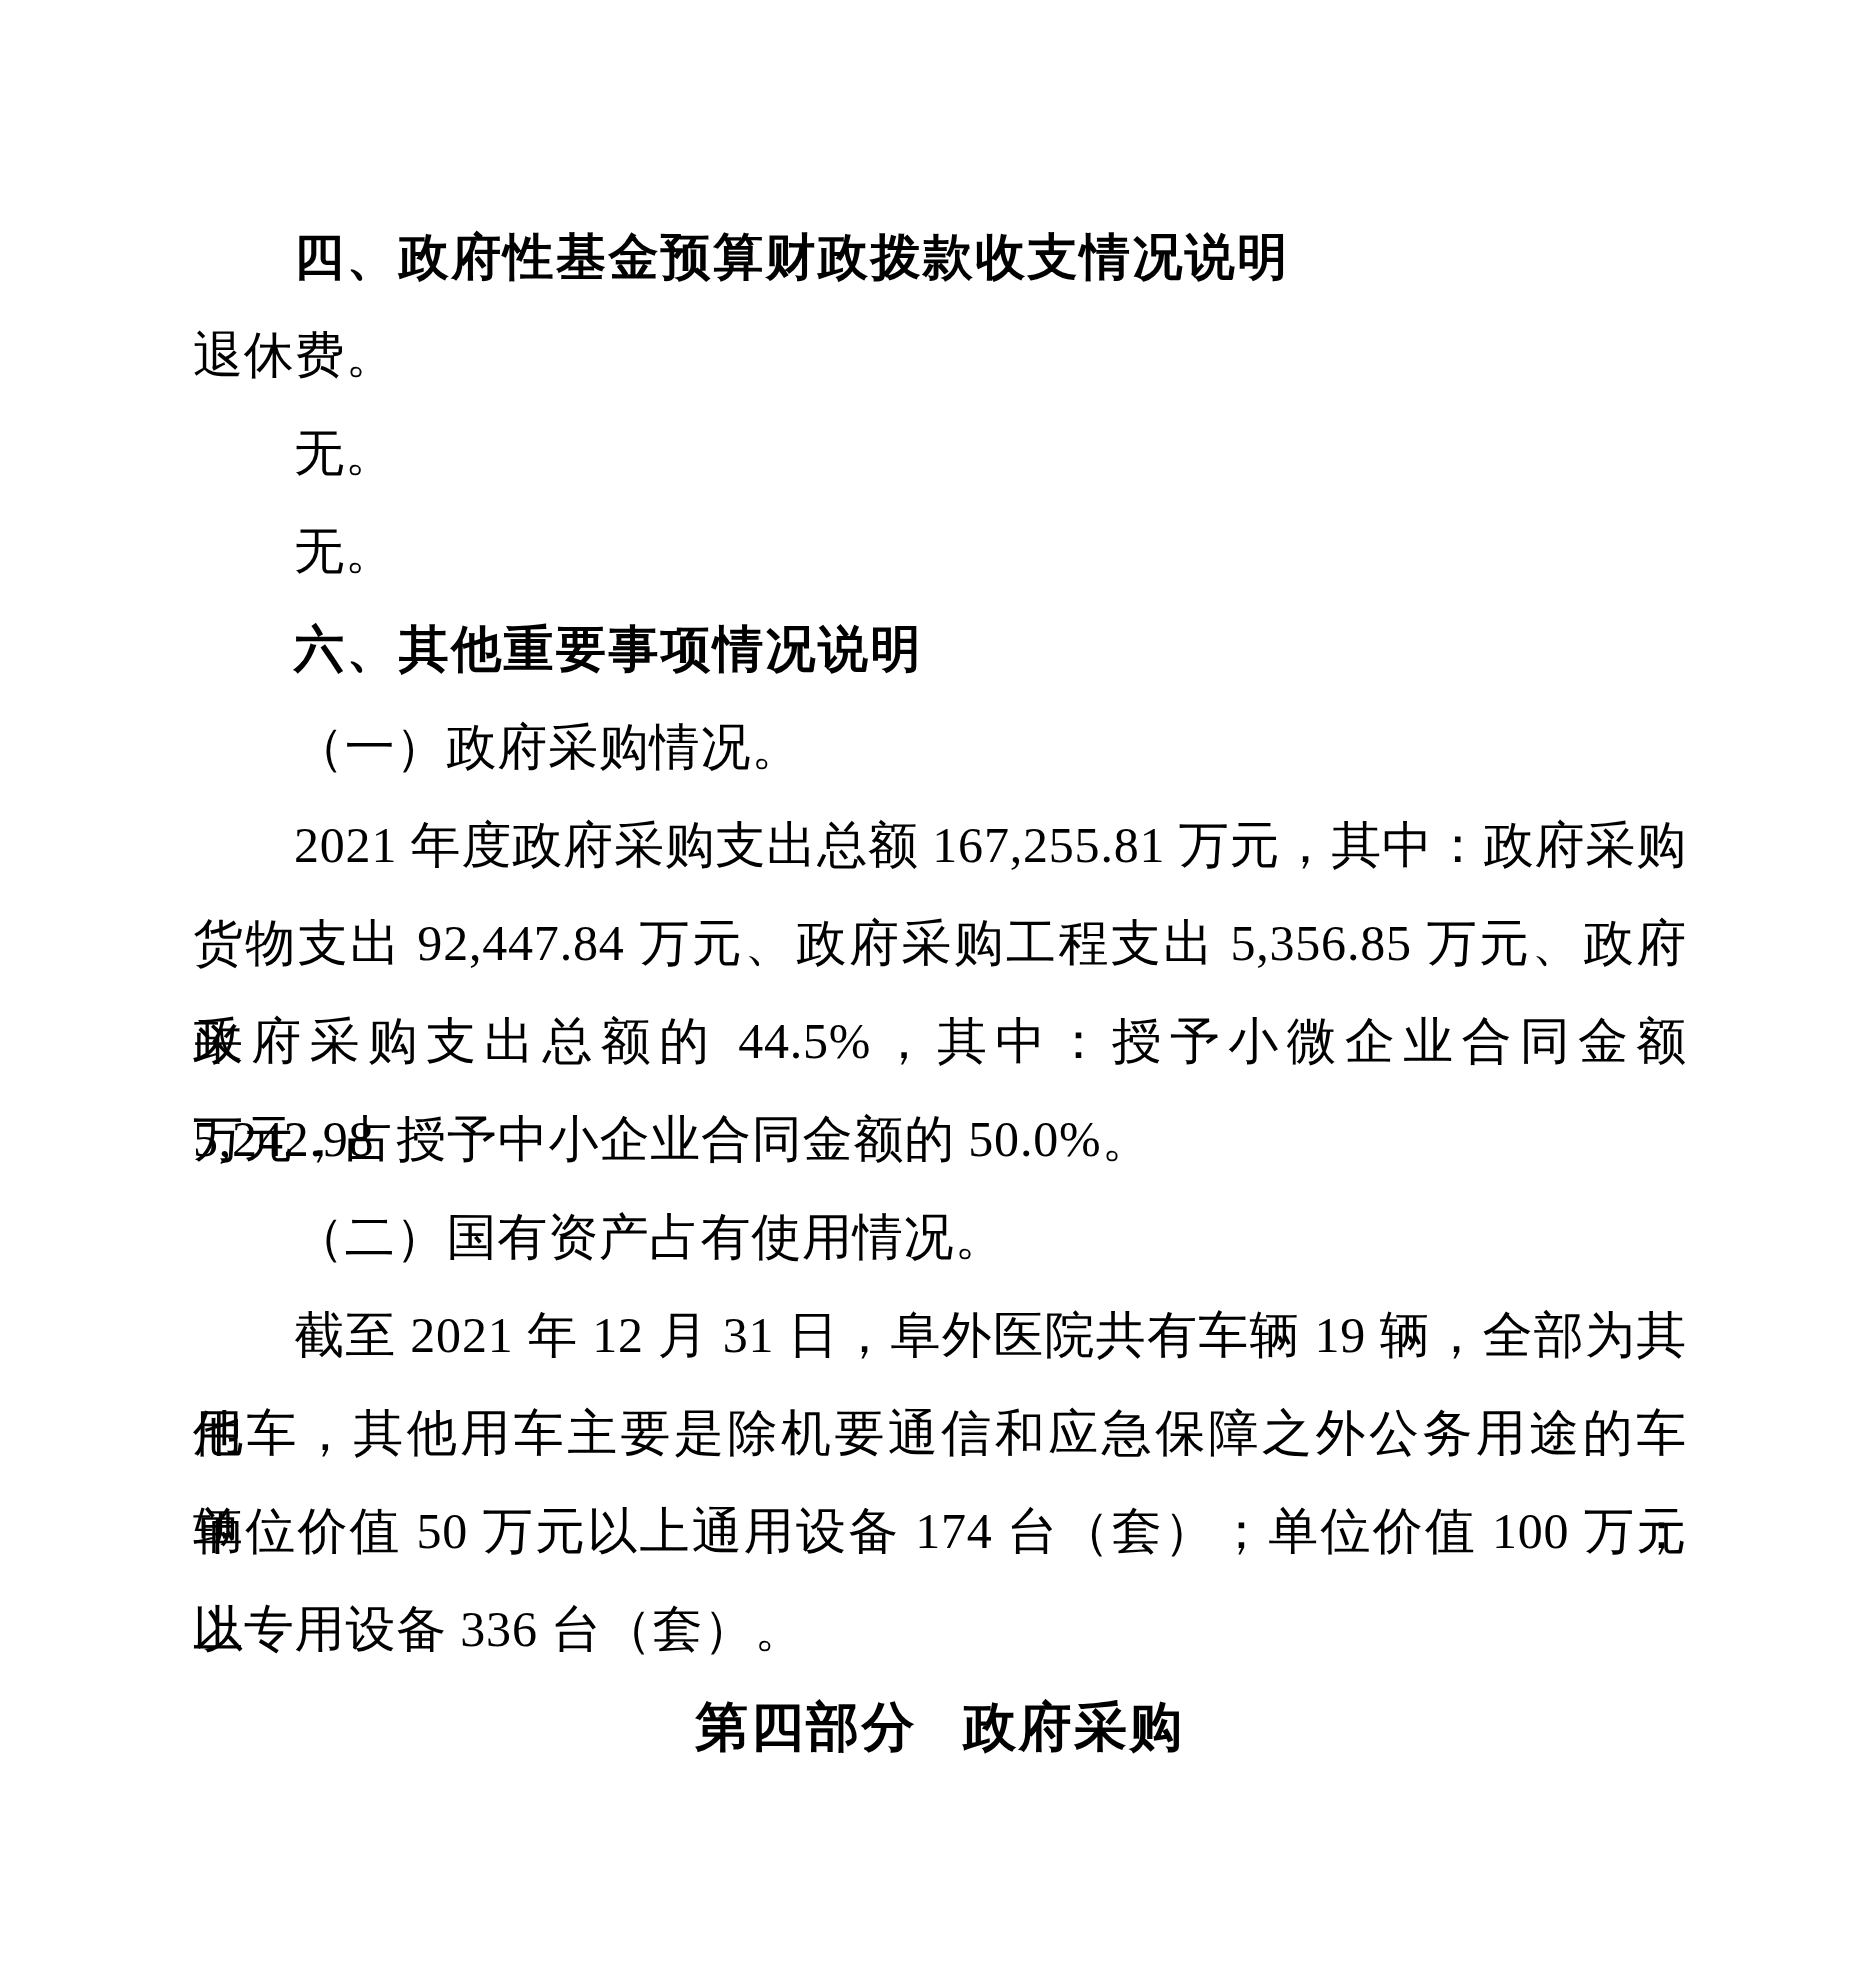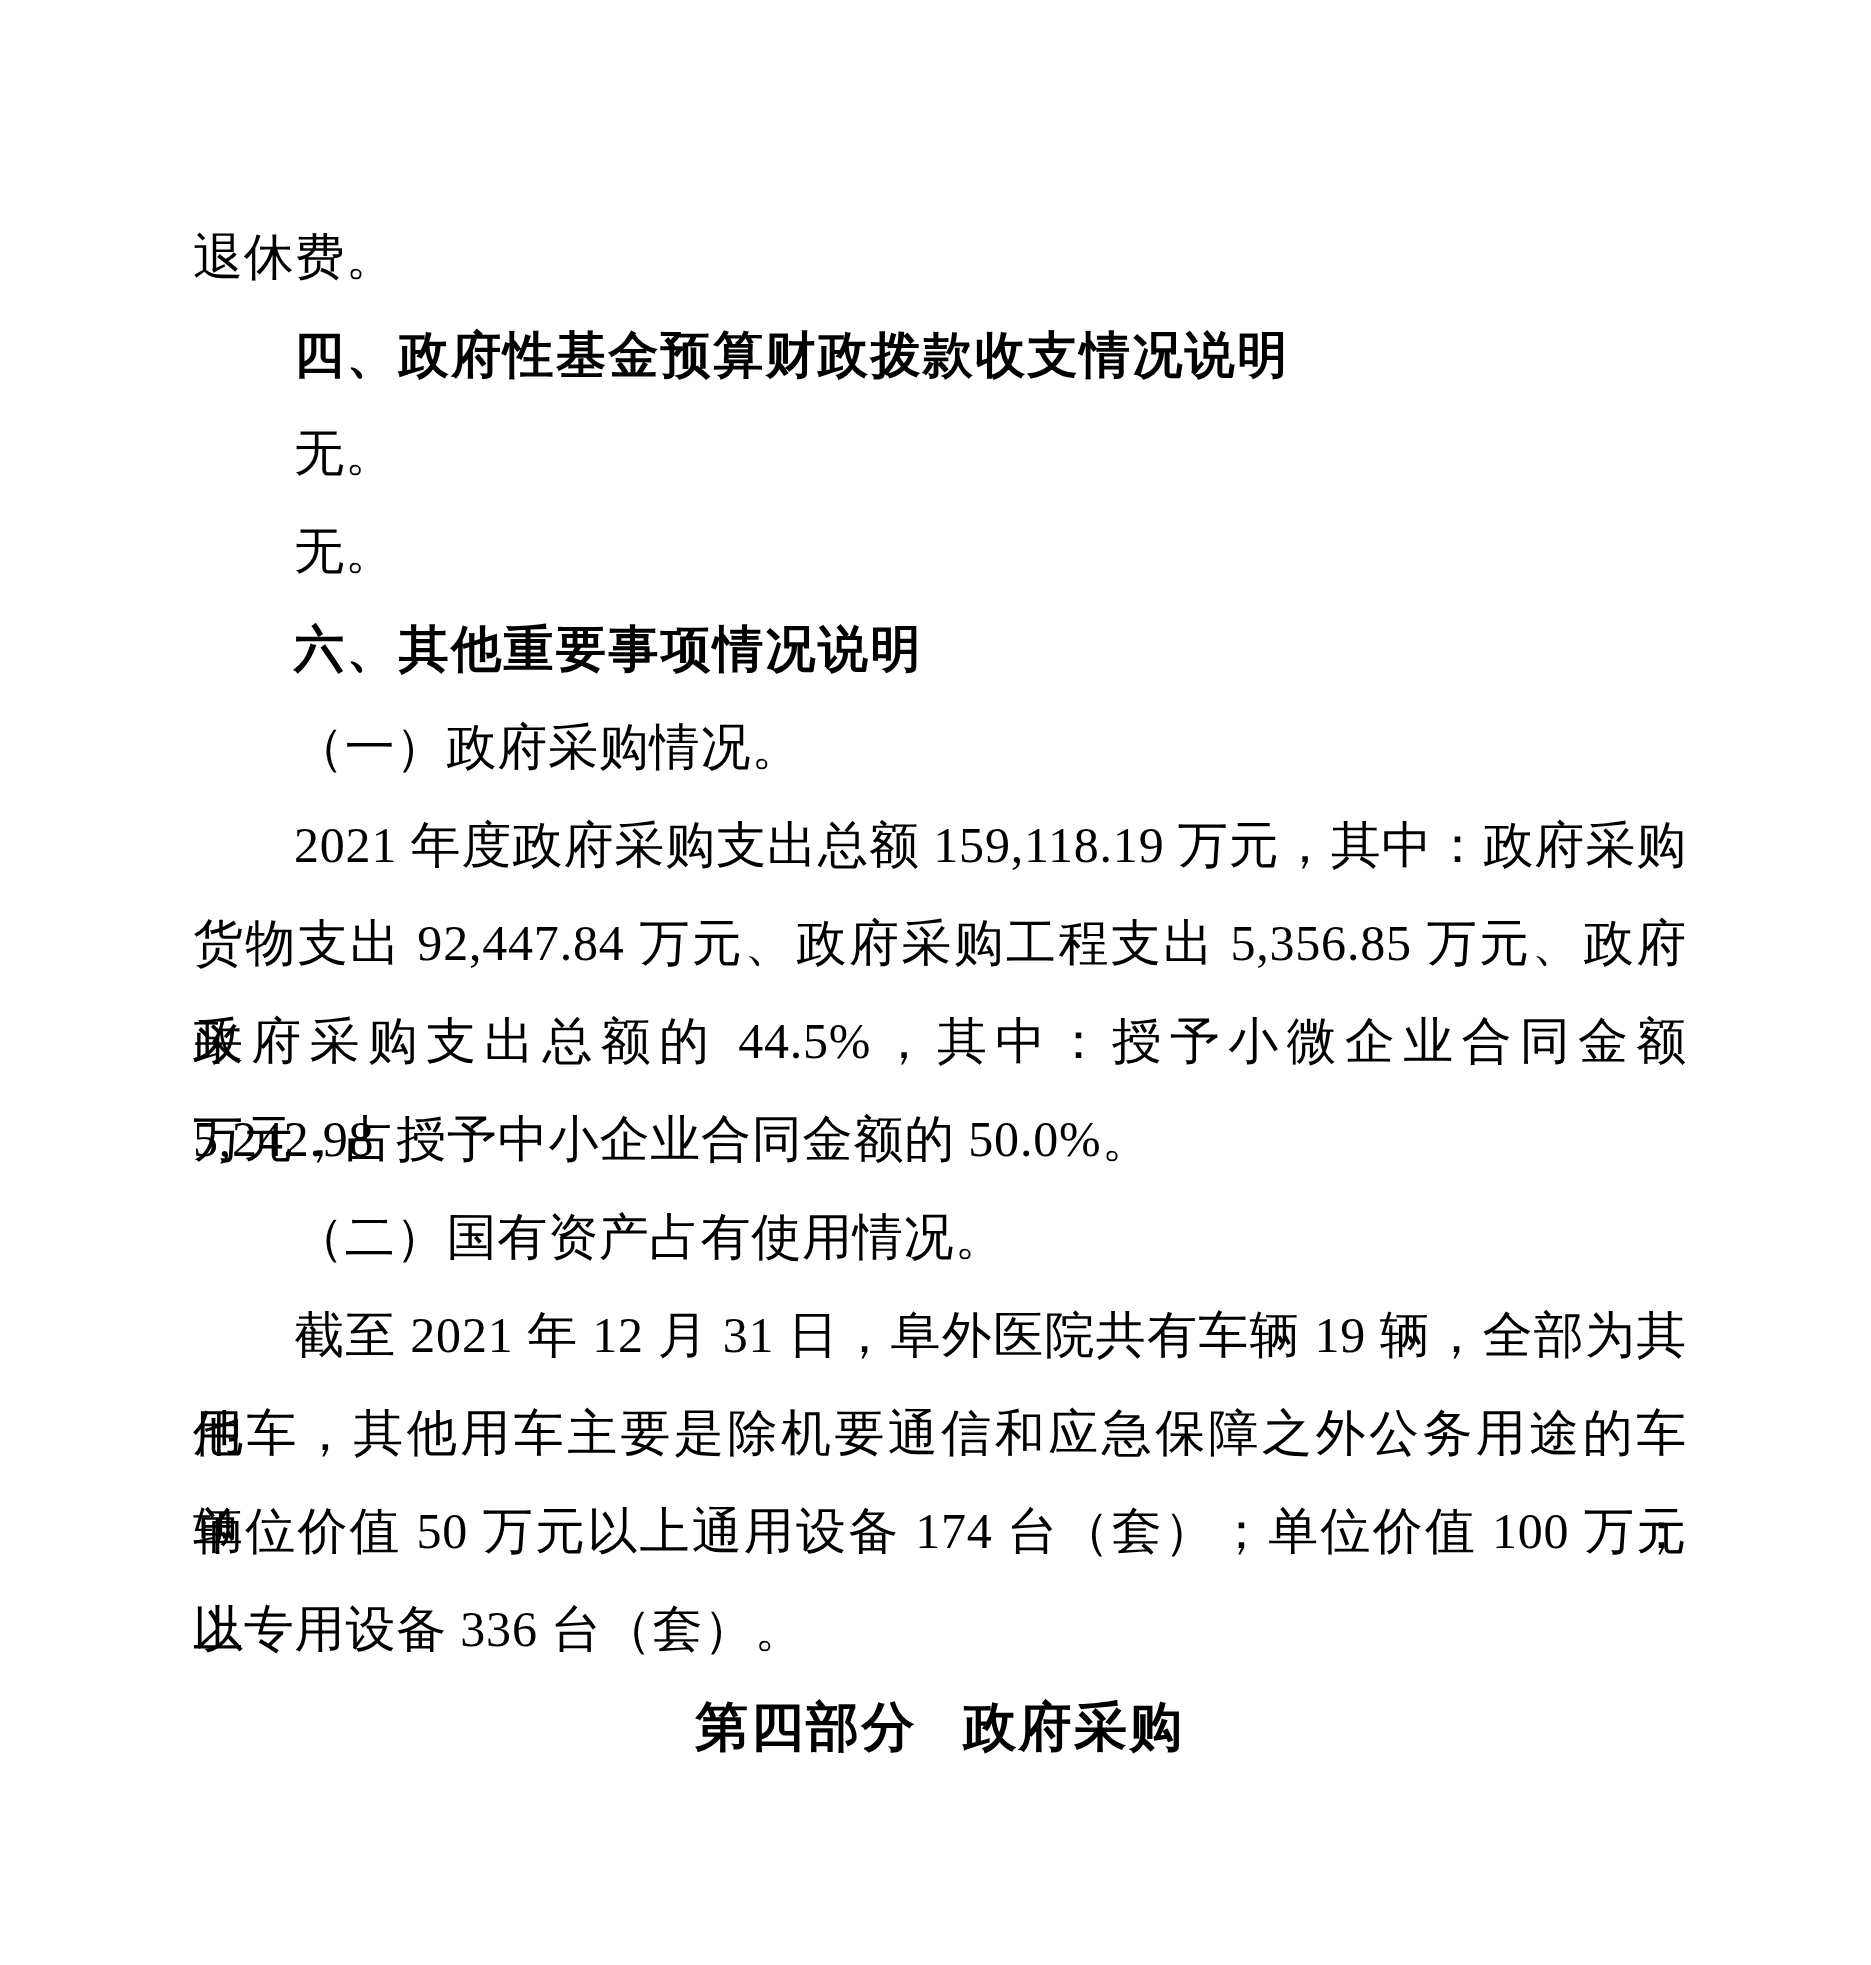--- a/index.html
+++ b/index.html
@@ -62,27 +62,27 @@
   }
   .run-normal {
     font-weight: normal;
   }
 </style>
 </head>
 <body>
 
 <div class="page">
   <div class="text-column" id="text-column">
+      <div class="line style-heading indent"><span class="run-bold">四、政府性基金预算财政拨款收支情况说明</span></div>
       <div class="line style-body"><span class="run-normal">退休费。</span></div>
-      <div class="line style-heading indent"><span class="run-bold">四、政府性基金预算财政拨款收支情况说明</span></div>
       <div class="line style-body indent"><span class="run-normal">无。</span></div>
       <div class="line style-body indent"><span class="run-normal">无。</span></div>
       <div class="line style-heading indent"><span class="run-bold">六、其他重要事项情况说明</span></div>
       <div class="line style-body indent"><span class="run-normal">（一）政府采购情况。</span></div>
-      <div class="line style-body indent fill"><span class="run-normal">2021 年度政府采购支出总额 159,118.19 万元，其中：政府采购</span></div>
+      <div class="line style-body indent fill"><span class="run-normal">2021 年度政府采购支出总额 167,255.81 万元，其中：政府采购</span></div>
       <div class="line style-body fill"><span class="run-normal">货物支出 92,447.84 万元、政府采购工程支出 5,356.85 万元、政府采</span></div>
       <div class="line style-body fill"><span class="run-normal">政府采购支出总额的 44.5%，其中：授予小微企业合同金额 5,242.98</span></div>
       <div class="line style-body"><span class="run-normal">万元，占授予中小企业合同金额的 50.0%。</span></div>
       <div class="line style-body indent"><span class="run-normal">（二）国有资产占有使用情况。</span></div>
       <div class="line style-body indent fill"><span class="run-normal">截至 2021 年 12 月 31 日，阜外医院共有车辆 19 辆，全部为其他</span></div>
       <div class="line style-body fill"><span class="run-normal">用车，其他用车主要是除机要通信和应急保障之外公务用途的车辆；</span></div>
       <div class="line style-body fill"><span class="run-normal">单位价值 50 万元以上通用设备 174 台（套）；单位价值 100 万元以</span></div>
       <div class="line style-body"><span class="run-normal">上专用设备 336 台（套）。</span></div>
       <div class="line style-part-title"><span class="run-bold">第四部分 政府采购</span></div>
     </div>

